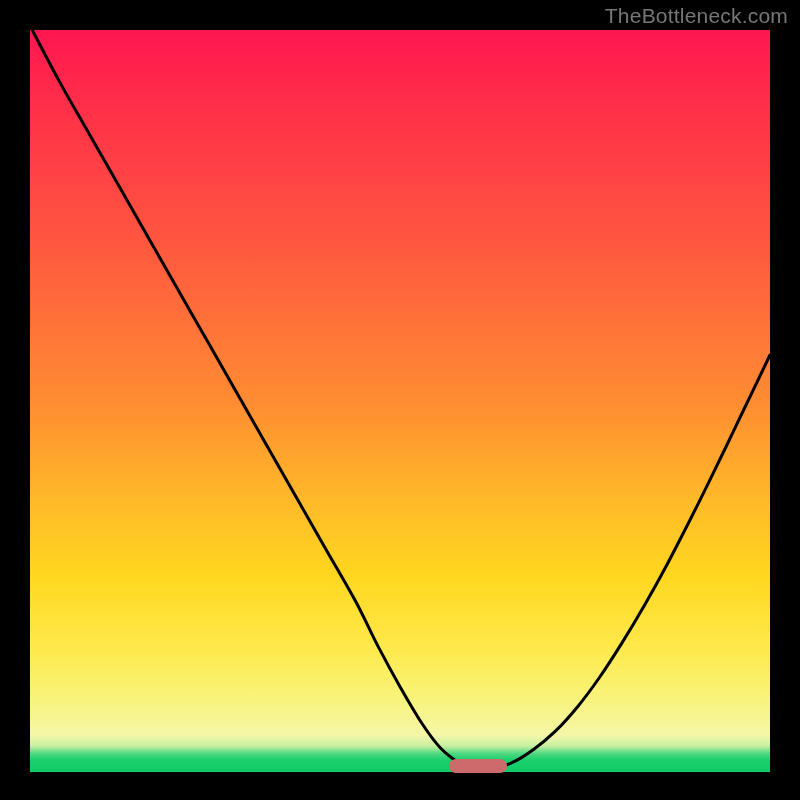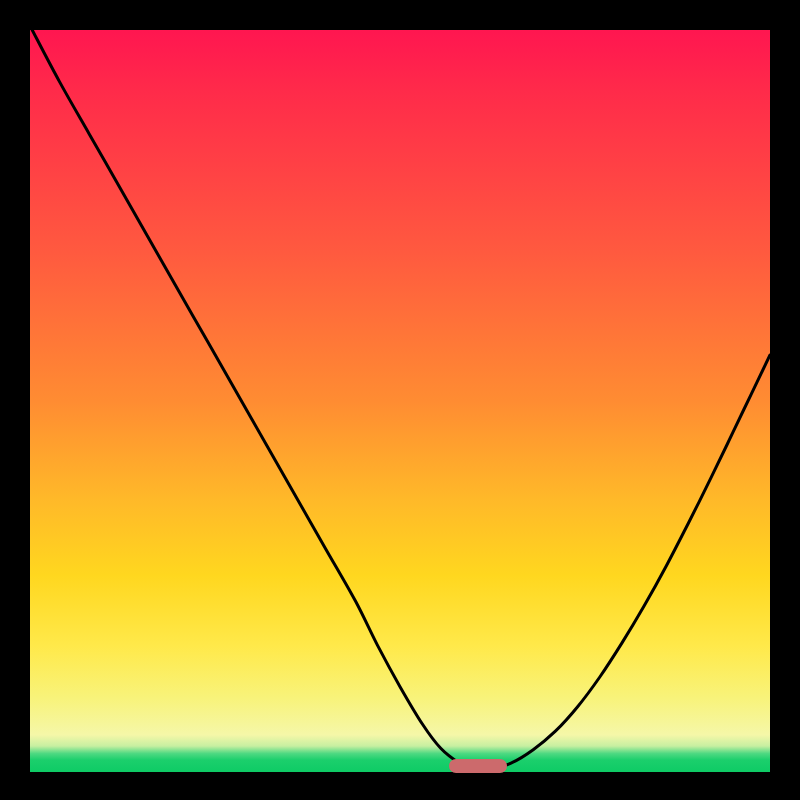--- a/index.html
+++ b/index.html
@@ -73,20 +73,21 @@
     border-radius: 7px;
     z-index: 4;
     background: #cc6a6c;
   }
 </style>
 </head>
 <body>
 
 <div class="frame">
 
+  <div class="watermark">TheBottleneck.com</div>
 
   <div class="plot">
     <div class="gradient"></div>
 
     <svg class="curve-svg" viewBox="0 0 740 742" preserveAspectRatio="none">
       <path id="left-arm-path" fill="none" stroke="#000" stroke-width="3" stroke-linecap="round" d="M 2.2 0.0 C 7.1 9.3, 19.3 33.2, 29.6 51.9 C 39.9 70.6, 48.5 85.2, 59.2 103.9 C 69.9 122.6, 78.1 137.1, 88.8 155.8 C 99.5 174.5, 107.7 189.1, 118.4 207.8 C 129.1 226.5, 137.3 241.0, 148.0 259.7 C 158.7 278.4, 166.9 292.9, 177.6 311.6 C 188.3 330.3, 196.5 344.9, 207.2 363.6 C 217.9 382.3, 226.1 396.8, 236.8 415.5 C 247.5 434.2, 255.7 448.8, 266.4 467.5 C 277.1 486.2, 285.3 500.7, 296.0 519.4 C 306.7 538.1, 316.3 554.0, 325.6 571.3 C 334.9 588.7, 339.8 600.5, 347.8 615.9 C 355.8 631.2, 362.0 642.6, 370.0 656.7 C 378.0 670.7, 384.9 682.7, 392.2 693.8 C 399.5 704.9, 404.0 711.2, 410.7 718.3 C 417.4 725.3, 423.2 729.2, 429.2 733.1 C 435.2 737.0, 441.3 738.6, 444.0 739.8"></path>
       <path id="right-arm-path" fill="none" stroke="#000" stroke-width="3" stroke-linecap="round" d="M 458.8 739.8 C 462.8 738.6, 473.0 736.7, 481.0 733.1 C 489.0 729.5, 495.2 725.5, 503.2 719.7 C 511.2 714.0, 517.4 708.9, 525.4 701.2 C 533.4 693.4, 539.6 686.5, 547.6 676.7 C 555.6 667.0, 561.8 658.5, 569.8 647.0 C 577.8 635.5, 584.0 625.7, 592.0 612.9 C 600.0 600.1, 606.2 589.7, 614.2 575.8 C 622.2 561.9, 628.4 550.7, 636.4 535.7 C 644.4 520.8, 650.6 508.4, 658.6 492.7 C 666.6 476.9, 672.8 464.5, 680.8 448.2 C 688.8 431.9, 695.7 417.4, 703.0 402.2 C 710.3 386.9, 714.8 377.5, 721.5 363.6 C 728.2 349.7, 736.7 331.9, 740.0 325.0"></path>
     </svg>
 
     <div class="marker" id="optimal-marker" style="width: 57.72px; left: 418.84px; top: 728.516px; background: rgb(204, 106, 108);"></div>

